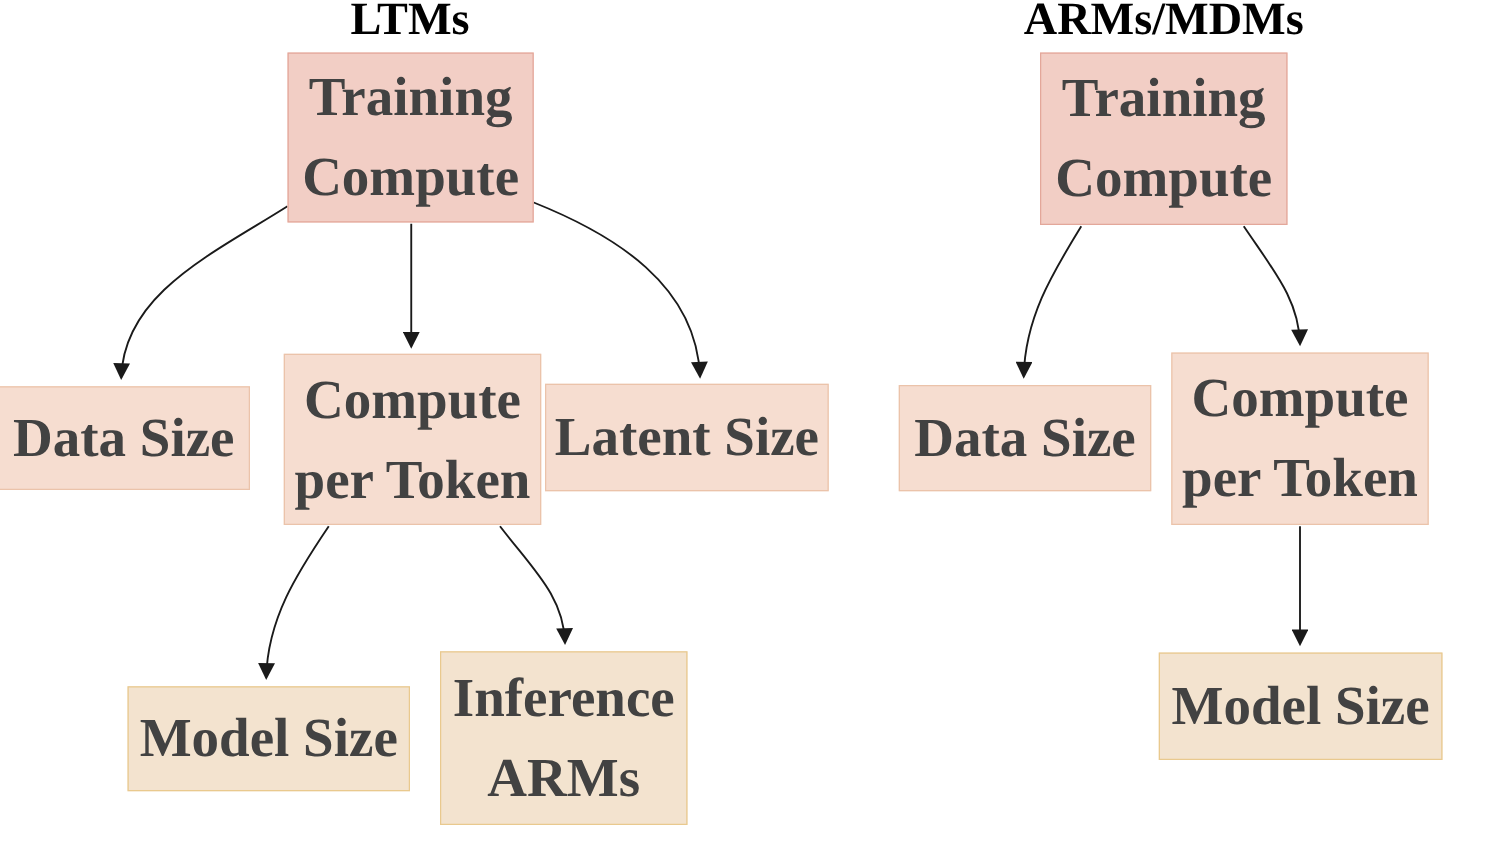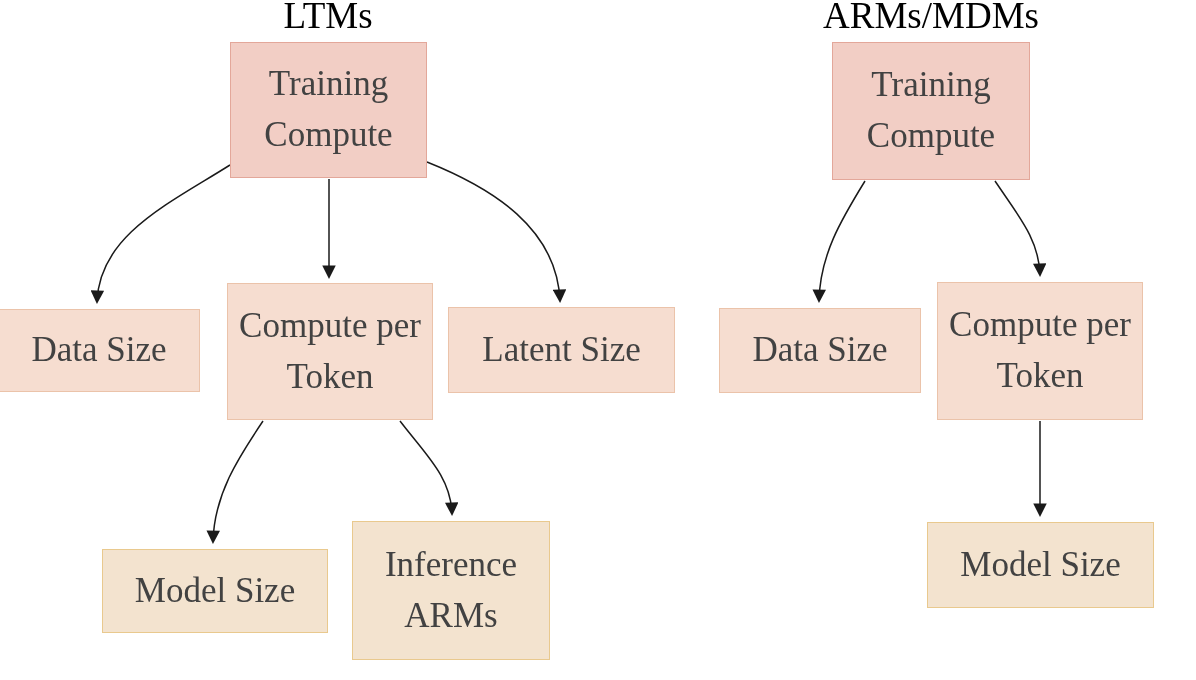--- a/index.html
+++ b/index.html
@@ -7,40 +7,41 @@
     --level2-fill:#f6ddd0; --level2-border:#ebc3aa;
     --level3-fill:#f3e3cf; --level3-border:#e9c98e;
     --arrow:#1a1a1a; --label-text:#424242; --title-text:#000000;
     --page-bg:#ffffff;
   }
   html,body{margin:0;padding:0;background:var(--page-bg);}
   .canvas{
     position:relative;width:1196px;height:680px;overflow:hidden;
     background:var(--page-bg);
     font-family:"Liberation Serif","DejaVu Serif",serif;
+    font-weight:bold;
   }
   .edges{position:absolute;left:0;top:0;width:1196px;height:680px;z-index:1;}
   .node{
     position:absolute;z-index:2;display:flex;align-items:center;justify-content:center;
-    text-align:center;font-size:35px;line-height:1.45;color:var(--label-text);
+    text-align:center;font-size:44px;line-height:1.45;color:var(--label-text);
     box-sizing:border-box;border:1.5px solid;padding:0 2px;
   }
   .lv1{background:var(--level1-fill);border-color:var(--level1-border);}
   .lv2{background:var(--level2-fill);border-color:var(--level2-border);}
   .lv3{background:var(--level3-fill);border-color:var(--level3-border);}
   .tree-title{
     position:absolute;z-index:2;font-size:37px;line-height:1;color:var(--title-text);
     text-align:center;
   }
   
   .t-ltm-title{left:228px;top:-3px;width:200px;}
   .n-l-training{left:230px;top:42px;width:197px;height:136px;}
   .n-l-data{left:-2px;top:309px;width:202px;height:83px;}
   .n-l-cpt{left:227px;top:283px;width:206px;height:137px;}
-  .n-l-latent{left:448px;top:307px;width:227px;height:86px;}
+  .n-l-latent{left:436px;top:307px;width:227px;height:86px;}
   .n-l-model{left:102px;top:549px;width:226px;height:84px;}
   .n-l-inf{left:352px;top:521px;width:198px;height:139px;}
   
   .t-arm-title{left:781px;top:-3px;width:300px;}
   .n-r-training{left:832px;top:42px;width:198px;height:138px;}
   .n-r-data{left:719px;top:308px;width:202px;height:85px;}
   .n-r-cpt{left:937px;top:282px;width:206px;height:138px;}
   .n-r-model{left:927px;top:522px;width:227px;height:86px;}
 </style>
 </head>

